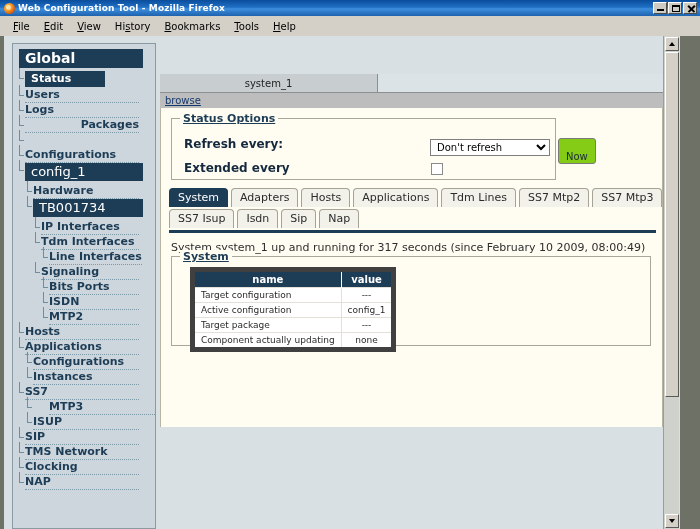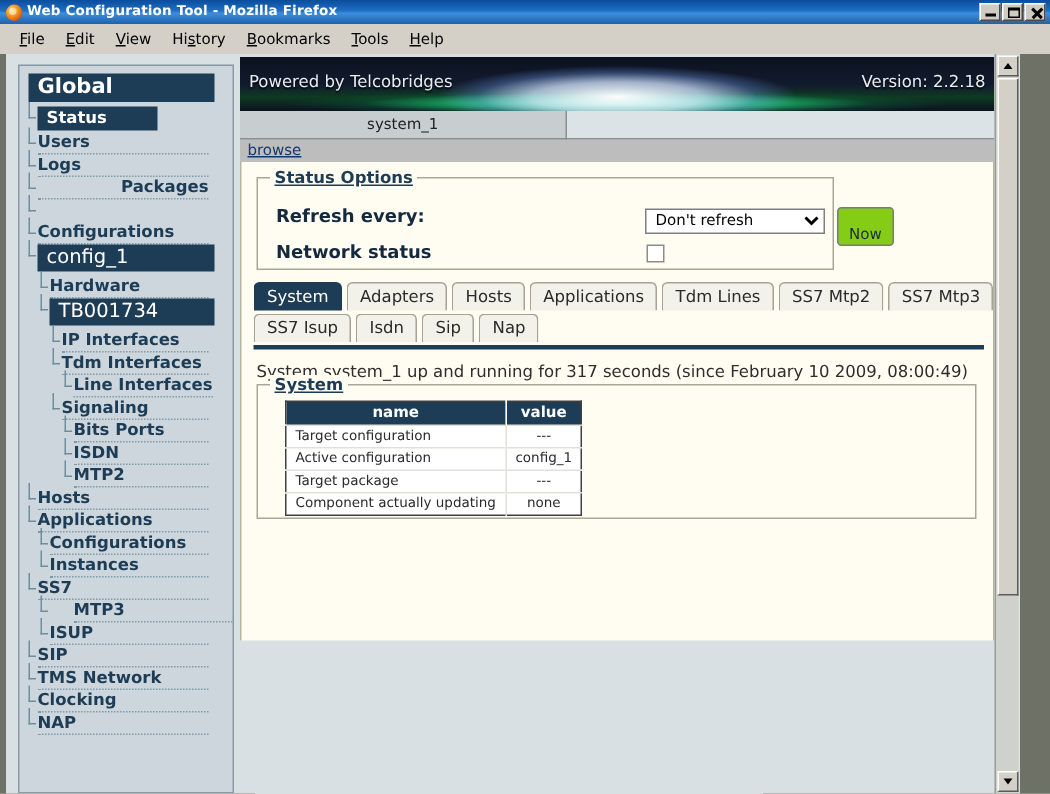--- a/index.html
+++ b/index.html
@@ -233,21 +233,21 @@
 
   
   #status-line {
     position: absolute; left: 10px; top: 133px; font-size: 11px; color: #2d2d2d;
     white-space: nowrap;
   }
   #system-fs { left: 10px; top: 148px; width: 480px; height: 90px; }
   #sys-table {
     position: absolute; left: 18px; top: 10px;
     border-collapse: collapse; font-size: 9px;
-    background: #ffffff; border: 1px solid #404040;
+    background: #ffffff; border: 5px solid #404040;
   }
   #sys-table th {
     background: #1d3c56; color: #ffffff; font-size: 10px; font-weight: bold;
     padding: 2px 6px; text-align: center;
     border-right: 1px solid #ffffff;
   }
   #sys-table th:last-child { border-right: none; }
   #sys-table td {
     color: #2b2b2b; padding: 2px 6px; border-top: 1px solid #e3e1d7;
     white-space: nowrap;
@@ -400,39 +400,35 @@
             </div>
             <div class="nav-row" style="height: 15px;">
               <span class="nav-label dotted" style="left: 12px; top: 0px; min-width: 114px;">NAP</span>
               <span class="tick" style="left: 6px; top: -3px; height: 11px;"></span>
             </div>
           </div>
       </div>
 
       <div id="content">
 
-        <div id="banner">
-          <span id="banner-left">Powered by Telcobridges</span>
-          <span id="banner-right">Version: 2.2.18</span>
-        </div>
 
         <div id="toolstrip">
           <div id="toolstrip-rest"></div>
           <div id="doc-tab">system_1</div>
           <a id="browse-link">browse</a>
         </div>
 
         <div id="panel">
 
           <div class="fs" id="status-options">
             <span class="fs-legend">Status Options</span>
             <span class="so-label" style="left:12px; top:18px;">Refresh every:</span>
             <select id="refresh-select"><option>Don't refresh</option></select>
             <button id="now-button">Now</button>
-            <span class="so-label" style="left:12px; top:42px;">Network status</span>
+            <span class="so-label" style="left:12px; top:42px;">Extended every</span>
             <span id="ext-checkbox"></span>
           </div>
 
           <div id="tabs">
             <div class="tabrow" id="tabrow-1">
                 <div class="tab active">System</div>
                 <div class="tab">Adapters</div>
                 <div class="tab">Hosts</div>
                 <div class="tab">Applications</div>
                 <div class="tab">Tdm Lines</div>

